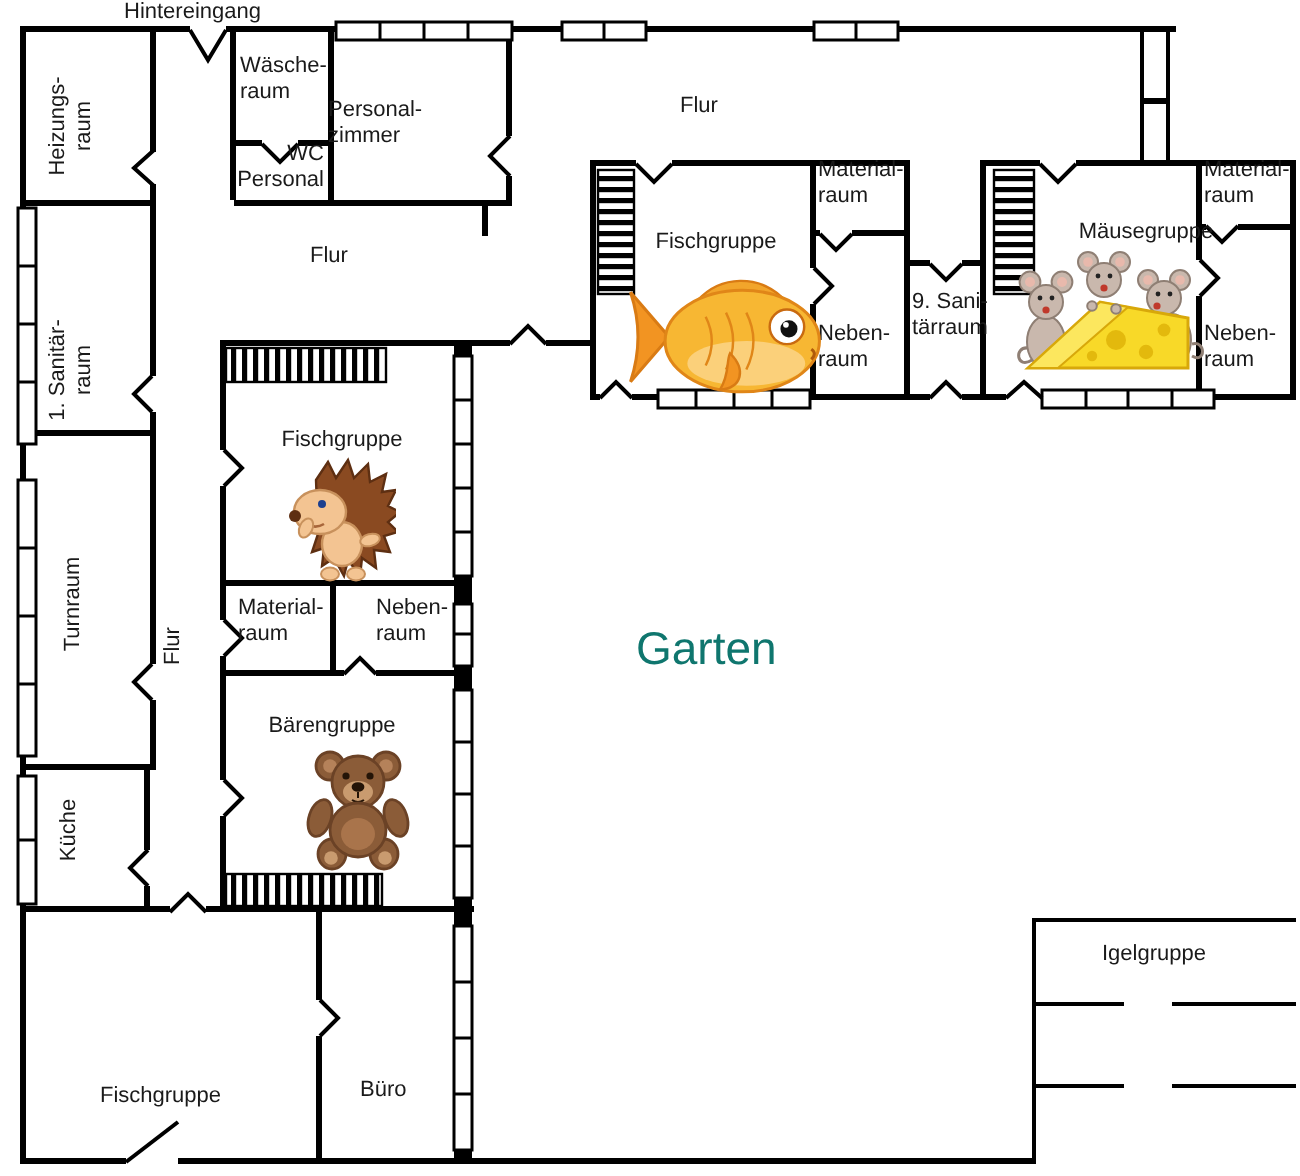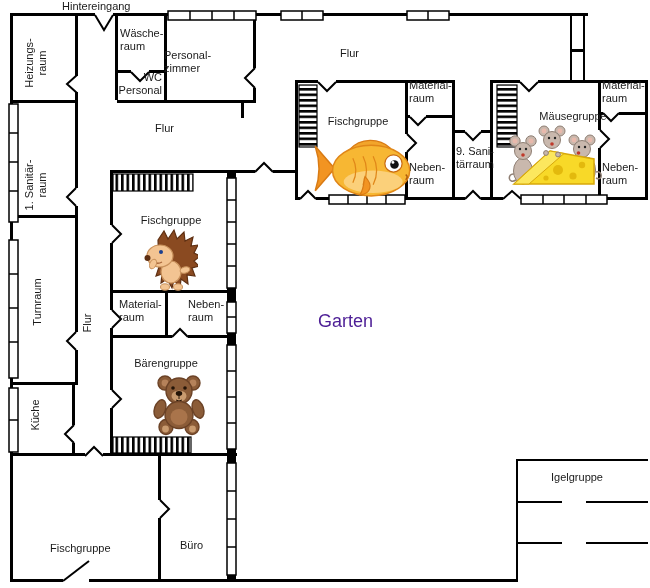--- a/index.html
+++ b/index.html
@@ -3,21 +3,21 @@
 <meta charset="utf-8">
 <style>
   html,body{margin:0;padding:0;background:#fff;}
   #plan{position:relative;width:650px;height:588px;background:#fff;overflow:hidden;
         font-family:"Liberation Sans",sans-serif;color:#1a1a1a;}
   #plan svg{position:absolute;left:0;top:0;}
   .lbl{position:absolute;font-size:11px;line-height:1.18;white-space:pre-line;}
   .ctr{transform:translateX(-50%);text-align:center;}
   .vlbl{position:absolute;font-size:11px;line-height:1.18;white-space:pre-line;text-align:center;
         transform:translate(-50%,-50%) rotate(-90deg);transform-origin:center;}
-  .big{font-size:18px;color:#4c1d95;}
+  .big{font-size:23px;color:#0f766e;}
   .rt{text-align:right;}
   .animal{position:absolute;}
 </style>
 </head>
 <body>
 
 <div id="plan">
 
   <svg width="650" height="588" viewBox="0 0 650 588">
     <defs>

